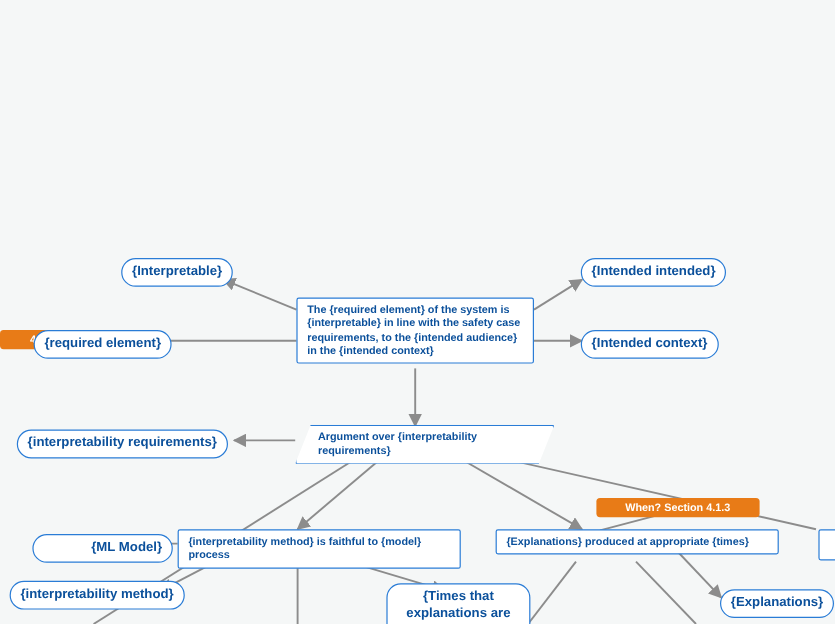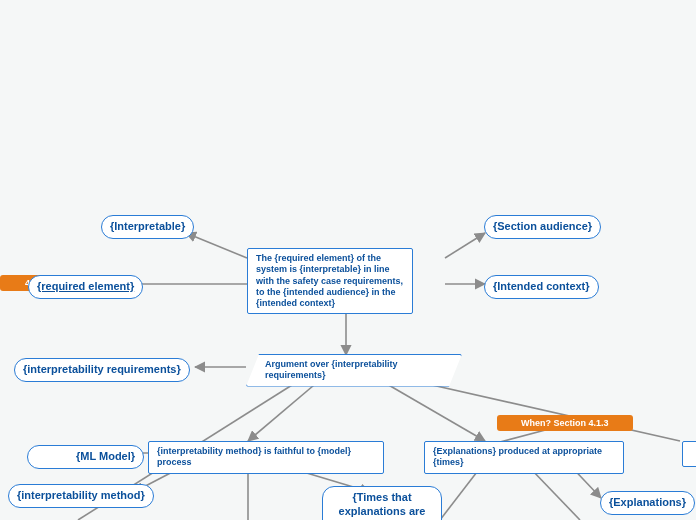--- a/index.html
+++ b/index.html
@@ -46,27 +46,27 @@
     <line x1="480" y1="468" x2="440" y2="520"></line>
     <line x1="530" y1="468" x2="580" y2="520"></line>
     <line x1="565" y1="460" x2="601" y2="498" marker-end="url(#arr)"></line>
   </g>
 </svg>
 
 <div class="tag" style="left:0;top:275px;width:22px">4.1.1</div>
 <div class="tag" style="left:497px;top:415px;">When? Section 4.1.3</div>
 
 <div class="node small" style="left:101px;top:215px;">{Interpretable}</div>
-<div class="node small" style="left:484px;top:215px;">{Section audience}</div>
-<div class="node small" style="left:28px;top:275px;text-decoration:underline;">{required element}</div>
+<div class="node small" style="left:484px;top:215px;">{Intended intended}</div>
+<div class="node small" style="left:28px;top:275px;">{required element}</div>
 <div class="node small" style="left:484px;top:275px;text-align:right;">{Intended context}</div>
 <div class="node small" style="left:14px;top:358px;">{interpretability requirements}</div>
 <div class="node small" style="left:27px;top:445px;padding-left:48px;">{ML Model}</div>
 <div class="node small" style="left:8px;top:484px;">{interpretability method}</div>
 <div class="node small" style="left:322px;top:486px;width:120px">{Times that explanations are provided}</div>
 <div class="node small" style="left:600px;top:491px;">{Explanations}</div>
 
-<div class="node rect center" style="left:247px;top:248px;width:166px">The {required element} of the system is {interpretable} in line with the safety case requirements, to the {intended audience} in the {intended context}</div>
+<div class="node rect center" style="left:247px;top:248px;width:198px">The {required element} of the system is {interpretable} in line with the safety case requirements, to the {intended audience} in the {intended context}</div>
 <div class="node rect" style="left:148px;top:441px;width:236px">{interpretability method} is faithful to {model} process</div>
-<div class="node rect" style="left:424px;top:441px;width:200px">{Explanations} produced at appropriate {times}</div>
+<div class="node rect" style="left:413px;top:441px;width:236px">{Explanations} produced at appropriate {times}</div>
 <div class="node rect" style="left:682px;top:441px;width:40px;height:26px"></div>
 
 <div class="node para" style="left:246px;top:354px;width:216px;padding-left:18px">Argument over {interpretability requirements}</div>
 
 </body></html>

